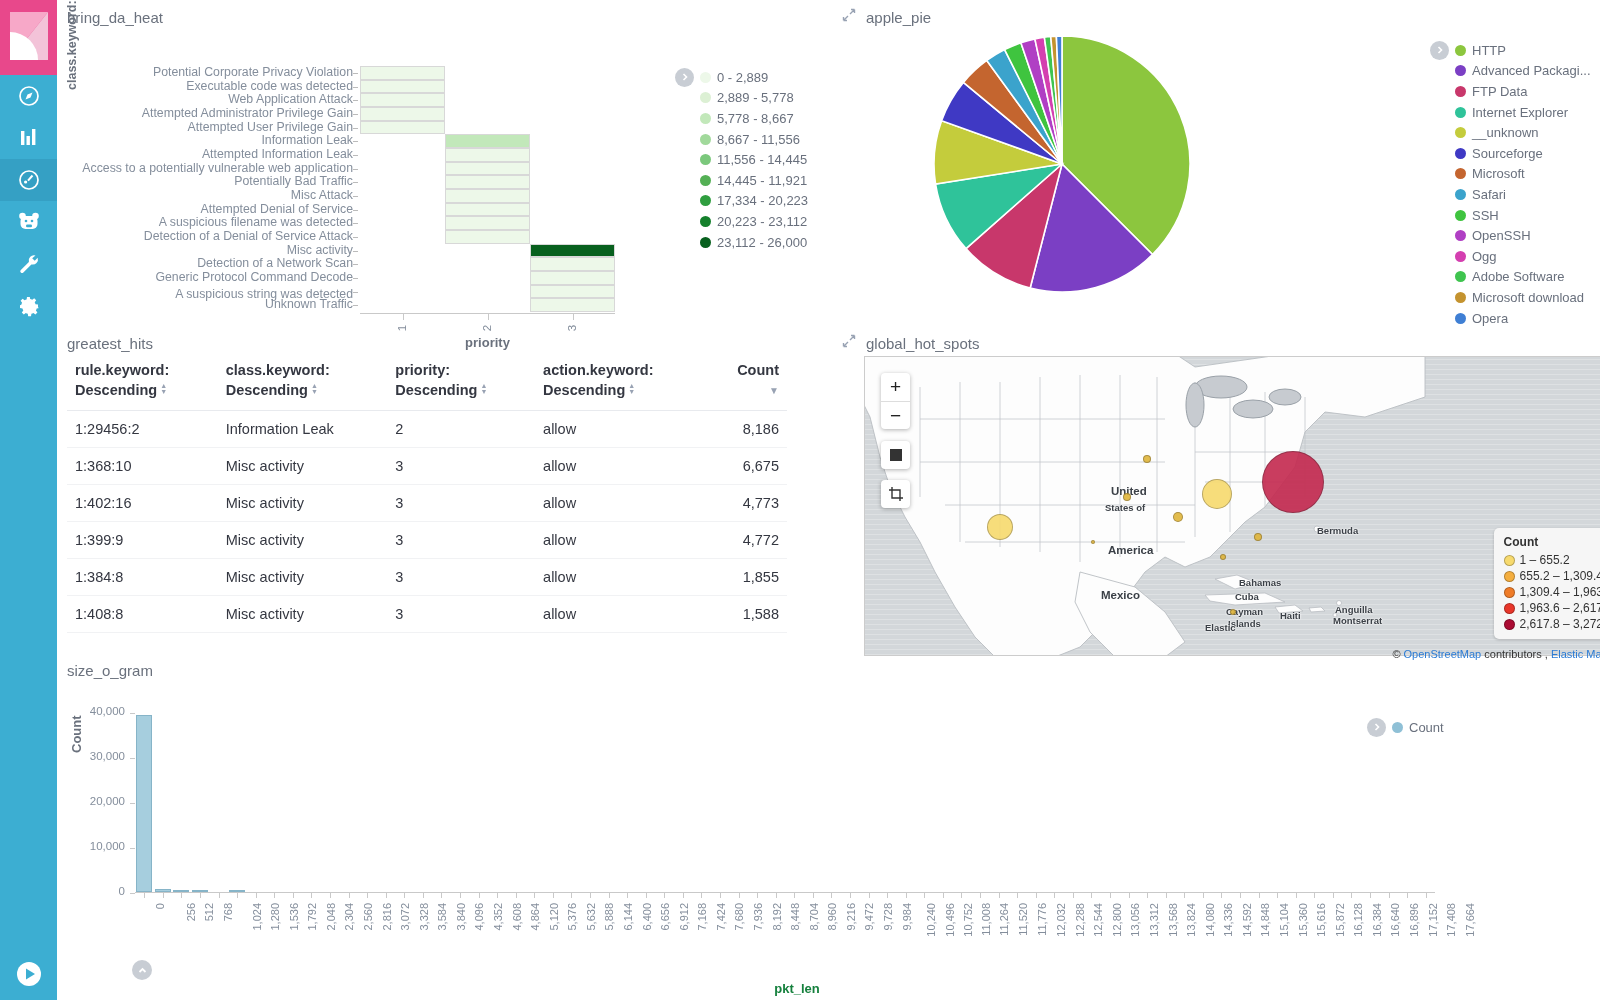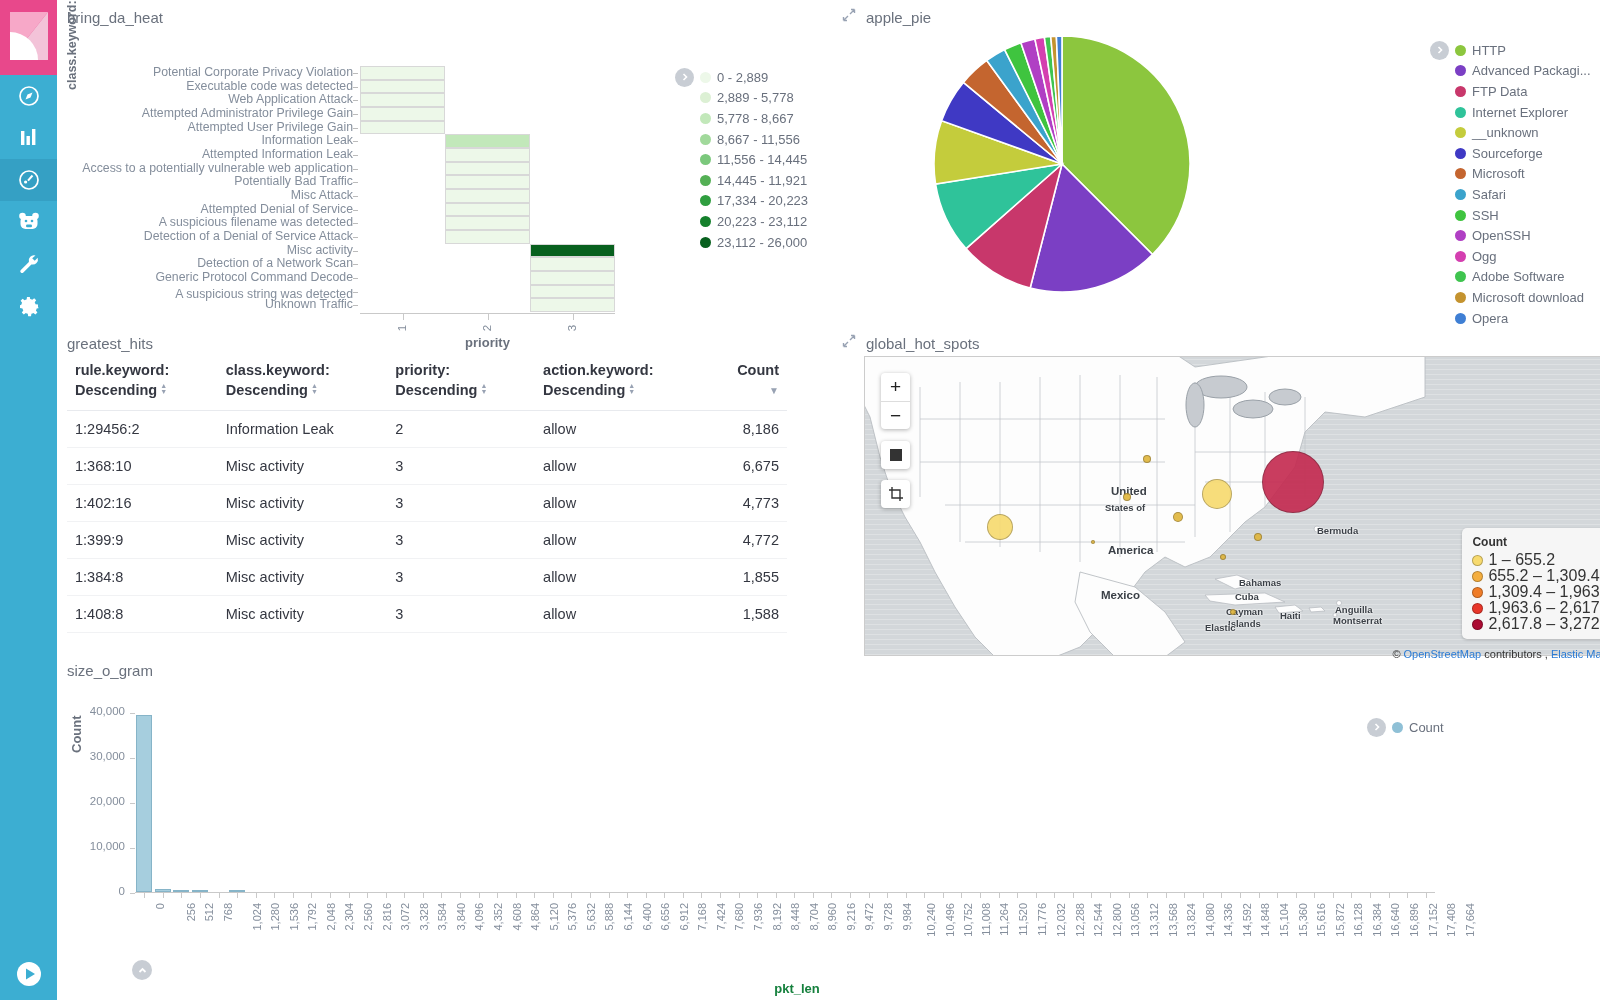--- a/index.html
+++ b/index.html
@@ -160,21 +160,21 @@
   }
   .map-btn + .map-btn { border-top: 1px solid #ddd; }
   .map-legend {
     position: absolute; right: 8px; bottom: 16px;
     background: #f6f6f6; border-radius: 5px; padding: 7px 10px;
     box-shadow: 0 1px 3px rgba(0,0,0,.2);
   }
   .map-legend h4 { font-size: 12px; color: #333; margin-bottom: 3px; }
   .map-legend .lrow { display: flex; align-items: center; gap: 5px; height: 16px; }
   .map-legend .ldot { width: 11px; height: 11px; border-radius: 50%; border: 1px solid rgba(0,0,0,.25); }
-  .map-legend .ltxt { font-size: 16px; color: #333; white-space: nowrap; }
+  .map-legend .ltxt { font-size: 12px; color: #333; white-space: nowrap; }
   .map-attrib {
     position: absolute; right: 4px; bottom: 0px;
     font-size: 11px; color: #333;
   }
   .map-attrib a { color: #2a7bd5; text-decoration: none; }
 
   
   #panel-hist { left: 0px; top: 657px; width: 1600px; height: 343px; }
   .hist-body { position: relative; width: 1543px; height: 300px; margin-left: 0; }
   .hist-ytick {

